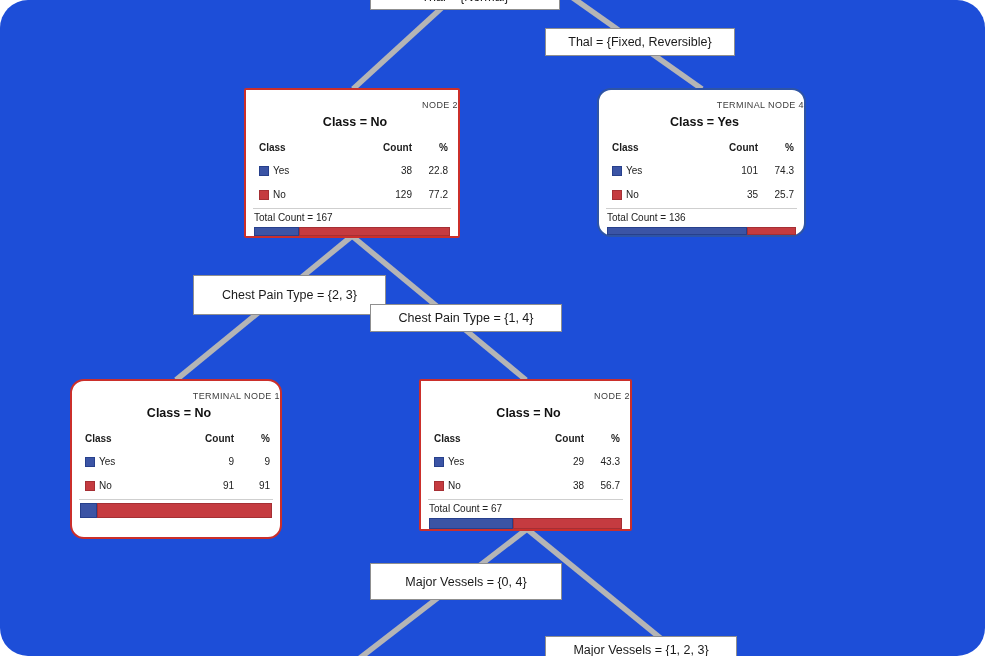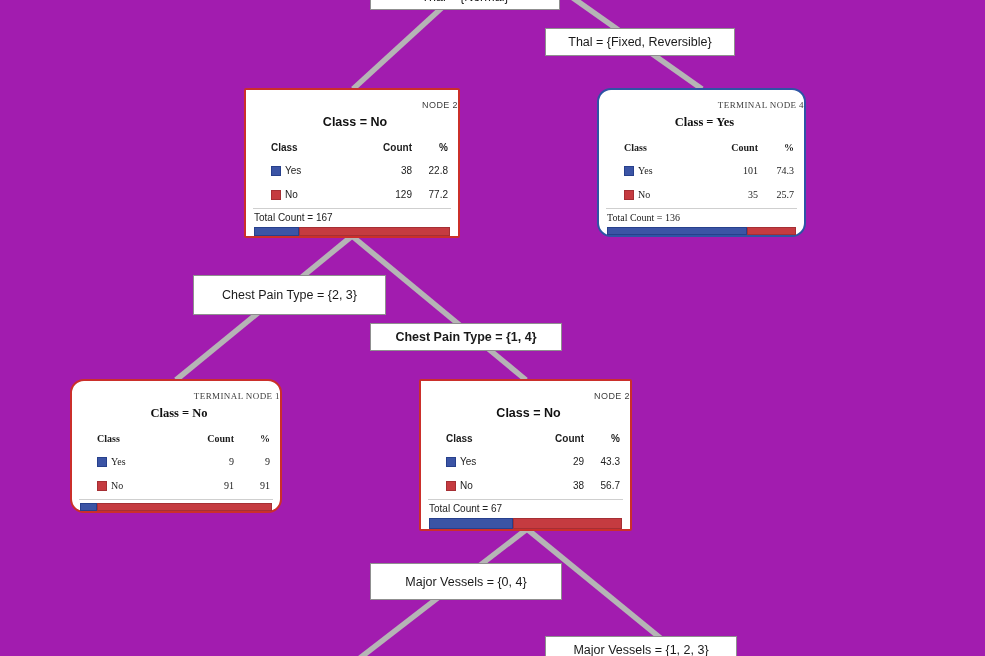--- a/index.html
+++ b/index.html
@@ -1,45 +1,45 @@
 <!DOCTYPE html>
 <html style="--blue: #3b54a5; --blue-dark: #27408c; --red: #c53b40; --red-dark: #a52f34;"><head>
 <meta charset="utf-8">
 <style>
   html,body{margin:0;padding:0;background:#fff;}
   body{font-family:"Liberation Sans",sans-serif;}
-  #canvas{position:relative;width:985px;height:656px;overflow:hidden;background:#a21caf;}
+  #canvas{position:relative;width:985px;height:656px;overflow:hidden;background:#1d4ed8;border-radius:28px;}
   #edge-svg{position:absolute;left:0;top:0;width:985px;height:656px;}
 
   
   .edge-label{
     position:absolute;display:flex;align-items:center;justify-content:center;
     background:#fff;border:1px solid #8f8f8f;box-sizing:border-box;
     font-size:12.5px;color:#1a1a1a;white-space:nowrap;
   }
 
   
   .tree-node{
     position:absolute;background:#fff;border:2px solid #cb2f2b;box-sizing:border-box;
     display:flex;flex-direction:column;
   }
-  .tree-node.terminal{border-radius:14px;font-family:Liberation Serif, serif;}
+  .tree-node.terminal{border-radius:14px;}
   .tree-node.internal{border-radius:2px;}
   .node-title{
     text-align:right;margin-top:10px;font-size:9px;letter-spacing:.4px;
     color:#3c3c3c;line-height:11px;
   }
   .node-prediction{
     text-align:center;margin-top:3px;font-size:12.5px;font-weight:bold;
     color:#111;line-height:16px;padding-left:6px;
   }
   .node-table{margin-top:11px;}
   .tgrid{
     display:grid;grid-template-columns:14px 1fr 50px 36px;
-    padding:0 10px 0 25px;align-items:center;
+    padding:0 10px 0 13px;align-items:center;
   }
   .thead{font-weight:bold;font-size:10px;color:#1c1c1c;line-height:13px;}
   .thead .col-class{grid-column:1 / span 2;}
   .trow{font-size:10px;color:#222;line-height:15px;margin-top:9px;}
   .col-count,.col-pct{text-align:right;}
   .swatch{width:10px;height:10px;display:inline-block;box-sizing:border-box;}
   .swatch-yes{background:var(--blue,#3b54a5);border:1px solid var(--blue-dark,#27408c);}
   .swatch-no{background:var(--red,#c53b40);border:1px solid var(--red-dark,#a52f34);}
   .separator{border-top:1px solid #cfcfcf;margin:6px 7px 1px 7px;}
   .total-label{font-size:10px;color:#222;margin:1px 0 0 8px;line-height:14px;}
@@ -57,21 +57,21 @@
       <line x1="505" y1="-50" x2="702" y2="89" stroke="#b5b5b5" stroke-width="5.5"></line>
       <line x1="352" y1="236" x2="176" y2="380" stroke="#b5b5b5" stroke-width="5.5"></line>
       <line x1="352" y1="236" x2="526" y2="380" stroke="#b5b5b5" stroke-width="5.5"></line>
       <line x1="527" y1="529" x2="347" y2="668" stroke="#b5b5b5" stroke-width="5.5"></line>
       <line x1="527" y1="529" x2="697" y2="668" stroke="#b5b5b5" stroke-width="5.5"></line>
     </svg>
 
   <div class="edge-label" style="left: 370px; top: -17px; width: 190px; height: 27px; border-color: rgb(143, 143, 143);">Thal = {Normal}</div>
   <div class="edge-label" style="left: 545px; top: 28px; width: 190px; height: 28px; border-color: rgb(143, 143, 143);">Thal = {Fixed, Reversible}</div>
   <div class="edge-label" style="left: 193px; top: 275px; width: 193px; height: 40px; border-color: rgb(143, 143, 143);">Chest Pain Type = {2, 3}</div>
-  <div class="edge-label" style="left: 370px; top: 323px; width: 192px; height: 28px; border-color: rgb(143, 143, 143); font-weight: bold;">Chest Pain Type = {1, 4}</div>
+  <div class="edge-label" style="left: 370px; top: 304px; width: 192px; height: 28px; border-color: rgb(143, 143, 143);">Chest Pain Type = {1, 4}</div>
   <div class="edge-label" style="left: 370px; top: 563px; width: 192px; height: 37px; border-color: rgb(143, 143, 143);">Major Vessels = {0, 4}</div>
   <div class="edge-label" style="left: 545px; top: 636px; width: 192px; height: 28px; border-color: rgb(143, 143, 143);">Major Vessels = {1, 2, 3}</div>
 
   <div class="tree-node internal" style="left: 244px; top: 88px; width: 216px; height: 150px; border-color: rgb(203, 47, 43);">
     <div class="node-title">NODE 2</div>
     <div class="node-prediction">Class = No</div>
     <div class="node-table">
       <div class="tgrid thead">
         <span class="col-class">Class</span>
         <span class="col-count">Count</span>
@@ -121,21 +121,21 @@
       </div>
     </div>
     <div class="separator"></div>
     <div class="total-label">Total Count = 136</div>
     <div class="dist-bar">
       <div class="bar-yes" style="width: 74.3%;"></div>
       <div class="bar-no"></div>
     </div>
   </div>
 
-  <div class="tree-node terminal" style="left: 70px; top: 379px; width: 212px; height: 134px; border-color: rgb(203, 47, 43);">
+  <div class="tree-node terminal" style="left: 70px; top: 379px; width: 212px; height: 160px; border-color: rgb(203, 47, 43);">
     <div class="node-title">TERMINAL NODE 1</div>
     <div class="node-prediction">Class = No</div>
     <div class="node-table">
       <div class="tgrid thead">
         <span class="col-class">Class</span>
         <span class="col-count">Count</span>
         <span class="col-pct">%</span>
       </div>
       <div class="tgrid trow">
         <span class="swatch swatch-yes"></span>

